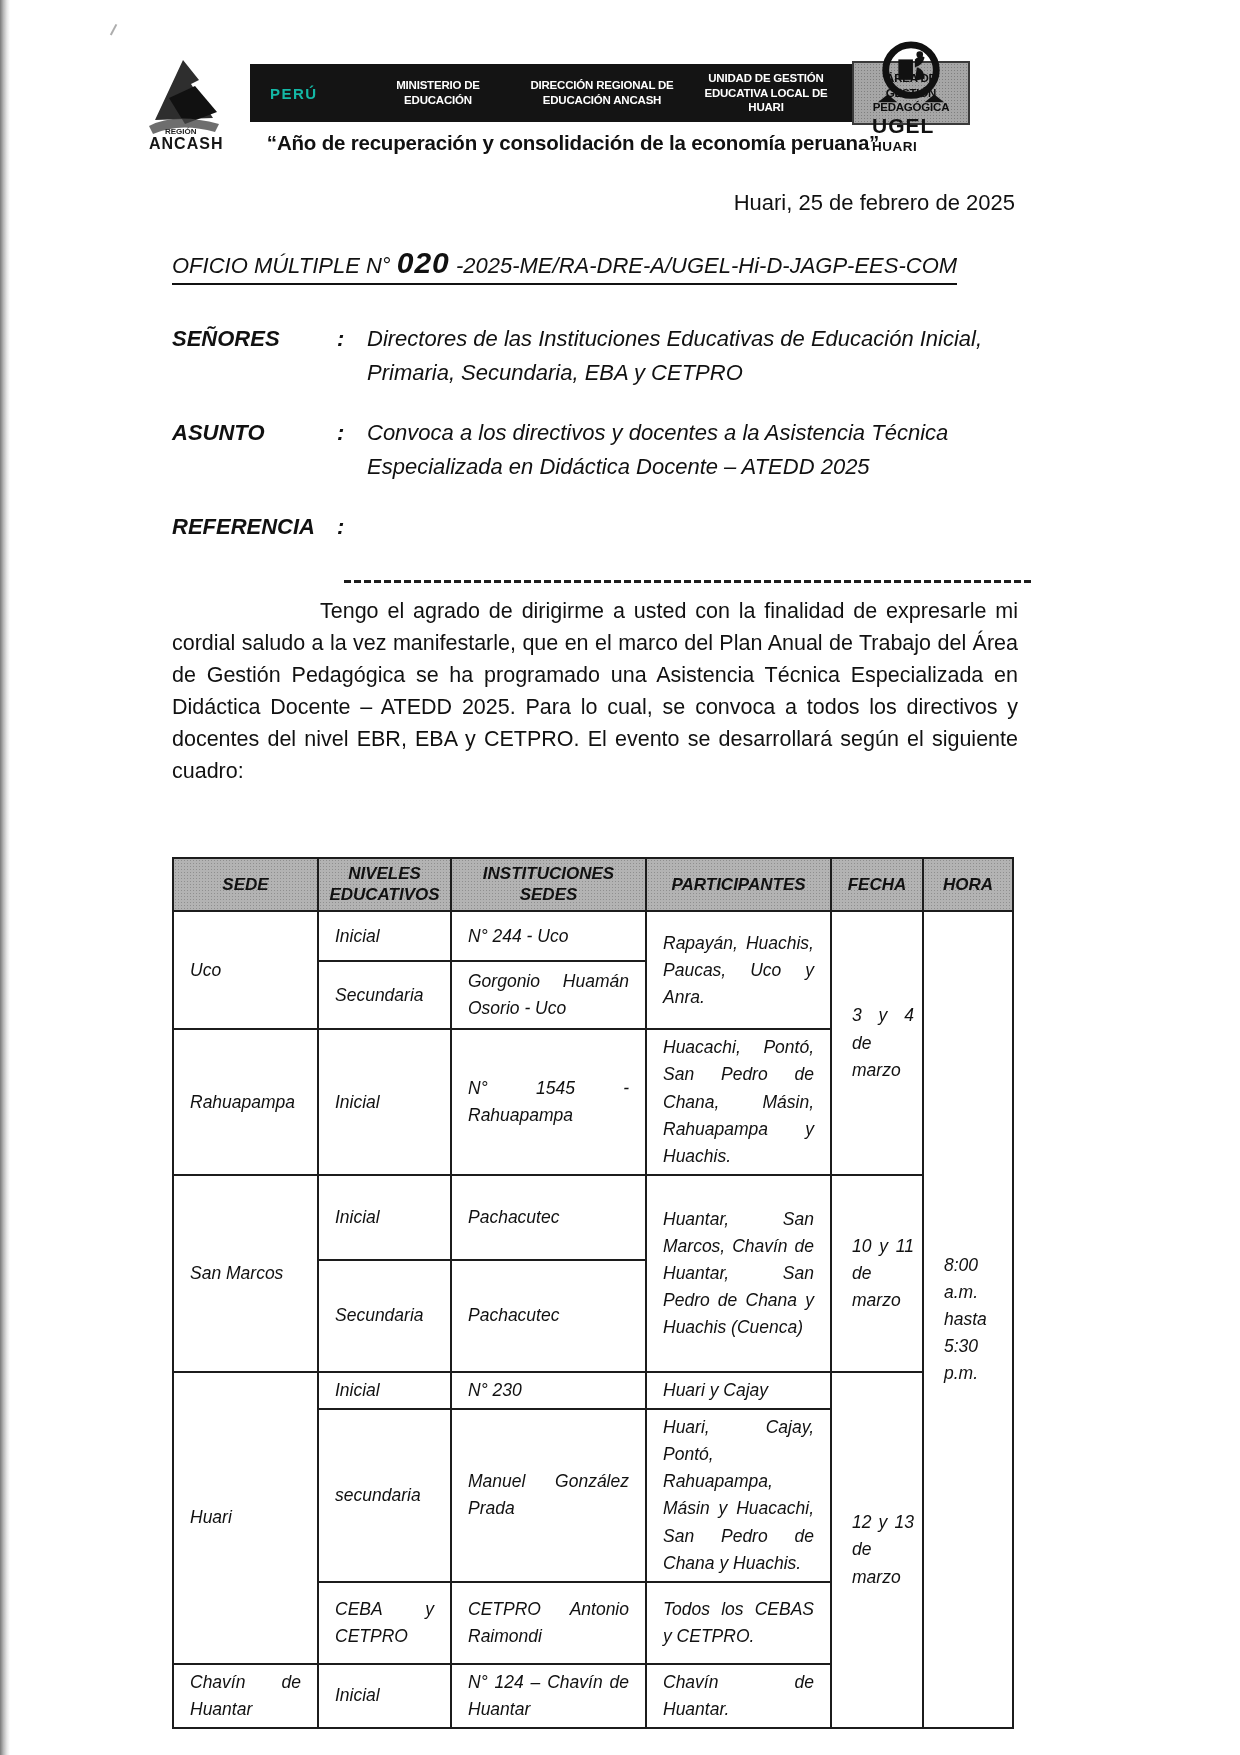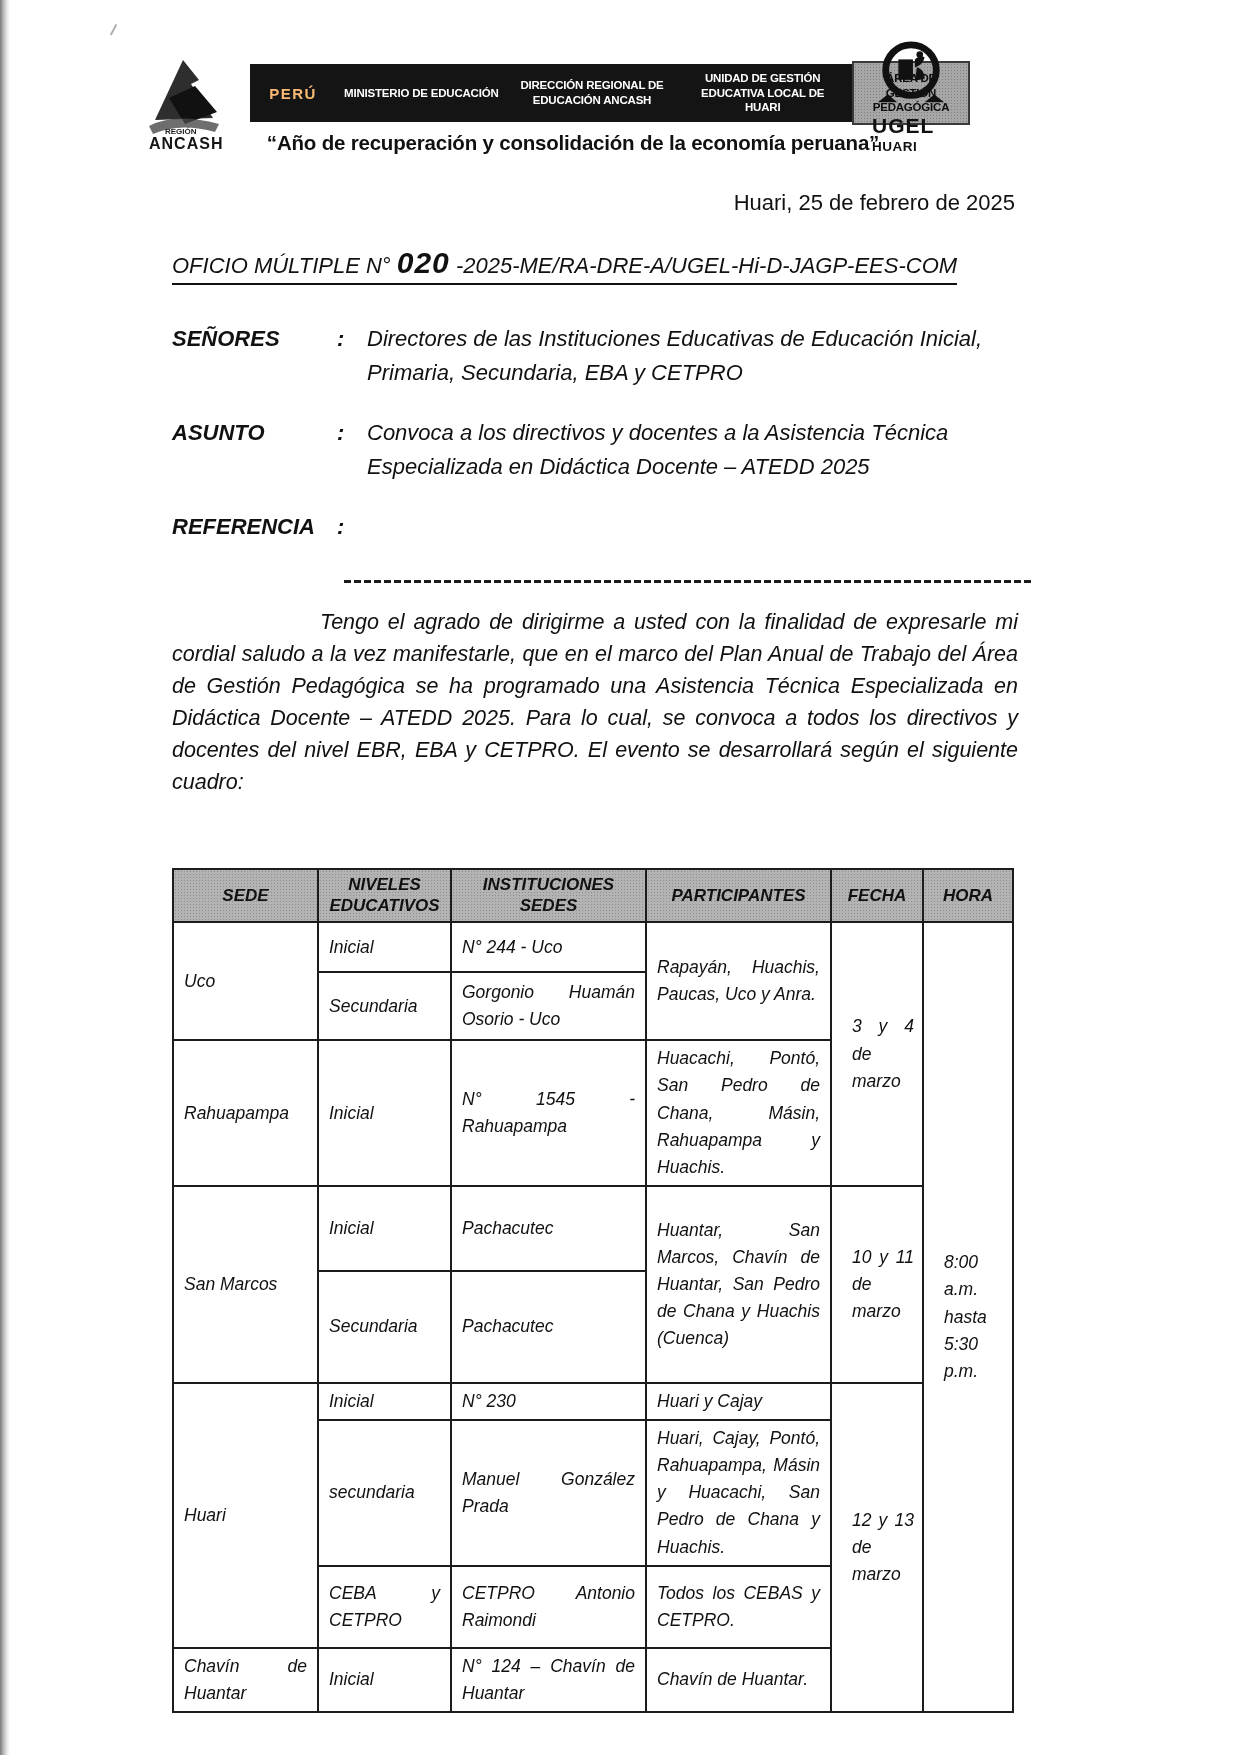--- a/index.html
+++ b/index.html
@@ -11,22 +11,22 @@
   
   .scan-edge{position:absolute;left:0;top:0;bottom:0;width:10px;
     background:linear-gradient(to right,#7a7a7a 0%,#b9b9b9 35%,#e8e8e8 70%,#fff 100%);}
   .scan-mark{position:absolute;left:112px;top:26px;width:10px;height:12px;
     border-left:2px solid #8a8a8a;transform:rotate(28deg);opacity:.7;}
 
   
   .ancash-logo{position:absolute;left:125px;top:46px;width:118px;height:112px;}
   .banner{position:absolute;left:250px;top:64px;width:720px;height:58px;
     background:#141414;display:flex;align-items:center;}
-  .banner-peru{flex:0 0 86px;text-align:center;color:#fdba74;font-weight:bold;
-    font-size:15px;letter-spacing:1.5px;}
+  .banner-peru{flex:0 0 86px;color:#14b8a6;font-weight:bold;
+    font-size:15px;letter-spacing:1.5px;margin-left:20px;}
   .banner-seg{flex:1;color:#fff;font-weight:bold;font-size:11.5px;line-height:1.3;
     text-align:center;padding:0 7px;letter-spacing:-0.2px;}
   .banner-seg.pedagogica{flex:0 0 118px;height:64px;margin:-3px 0 -3px 4px;
     background:#a6a6a6;
     background-image:radial-gradient(#7f7f7f 1px, rgba(0,0,0,0) 1px);
     background-size:3px 3px;
     color:#0d0d0d;display:flex;align-items:center;justify-content:center;
     border:2px solid #3a3a3a;box-sizing:border-box;padding:0 6px;}
   .quote{position:absolute;left:248px;top:131px;width:650px;text-align:center;
     font-size:20.5px;font-weight:600;letter-spacing:-0.2px;}
@@ -45,35 +45,35 @@
   .content{position:absolute;left:172px;top:322px;width:846px;}
   .meta-row{display:flex;margin-bottom:26px;font-size:22px;font-style:italic;line-height:1.55;}
   .meta-label{flex:0 0 165px;font-weight:bold;}
   .meta-colon{flex:0 0 30px;font-weight:bold;text-align:left;}
   .meta-value{flex:1;}
   .meta-row.reference .meta-value{text-decoration:underline;text-underline-offset:4px;}
 
   .dashed-sep{margin:36px 0 0 172px;width:688px;height:3px;
     background:repeating-linear-gradient(90deg,#1c1c1c 0 7px,transparent 7px 10px);}
 
-  .body-par{margin-top:23px;font-style:italic;font-size:21.5px;line-height:32px;
+  .body-par{margin-top:12px;font-size:21.5px;line-height:32px;
     text-align:justify;text-indent:148px;}
 
   
   table.doc-table{margin-top:70px;width:840px;border-collapse:collapse;table-layout:fixed;}
   .doc-table th,.doc-table td{border:2px solid #1c1c1c;box-sizing:border-box;}
   .doc-table th{
     background:#b3b3b3;
     background-image:radial-gradient(#8f8f8f 1px, rgba(0,0,0,0) 1px);
     background-size:3px 3px;
     font-weight:bold;font-style:italic;font-size:17px;line-height:1.2;
     padding:5px 4px;text-align:center;}
   .doc-table td{
     font-style:italic;font-size:17.5px;line-height:1.55;
-    padding:4px 10px;vertical-align:middle;text-align:justify;}
+    padding:4px 16px;vertical-align:middle;text-align:justify;}
   .doc-table td.fecha,.doc-table td.hora{padding:4px 8px 4px 20px;}
   tr.h-r0{height:50px} tr.h-r1{height:68px} tr.h-r2{height:132px}
   tr.h-r3{height:85px} tr.h-r4{height:112px} tr.h-r5{height:36px}
   tr.h-r6{height:140px} tr.h-r7{height:82px} tr.h-r8{height:64px}
 </style>
 </head>
 <body>
 
 <div class="scan-edge"></div>
 <div class="scan-mark"></div>

